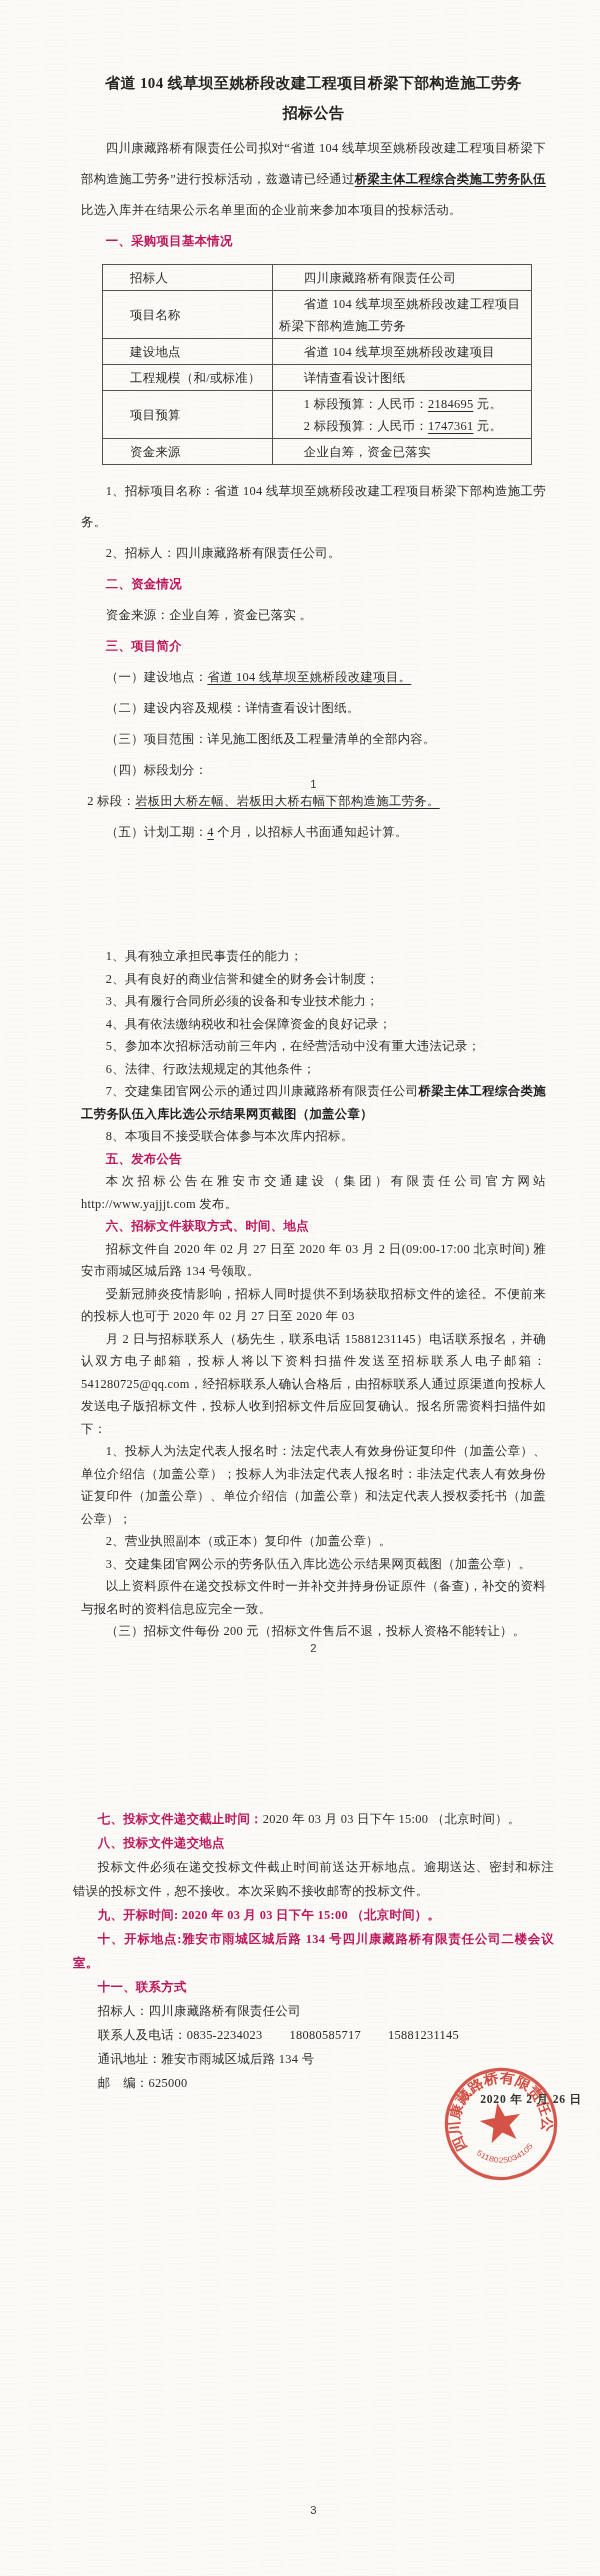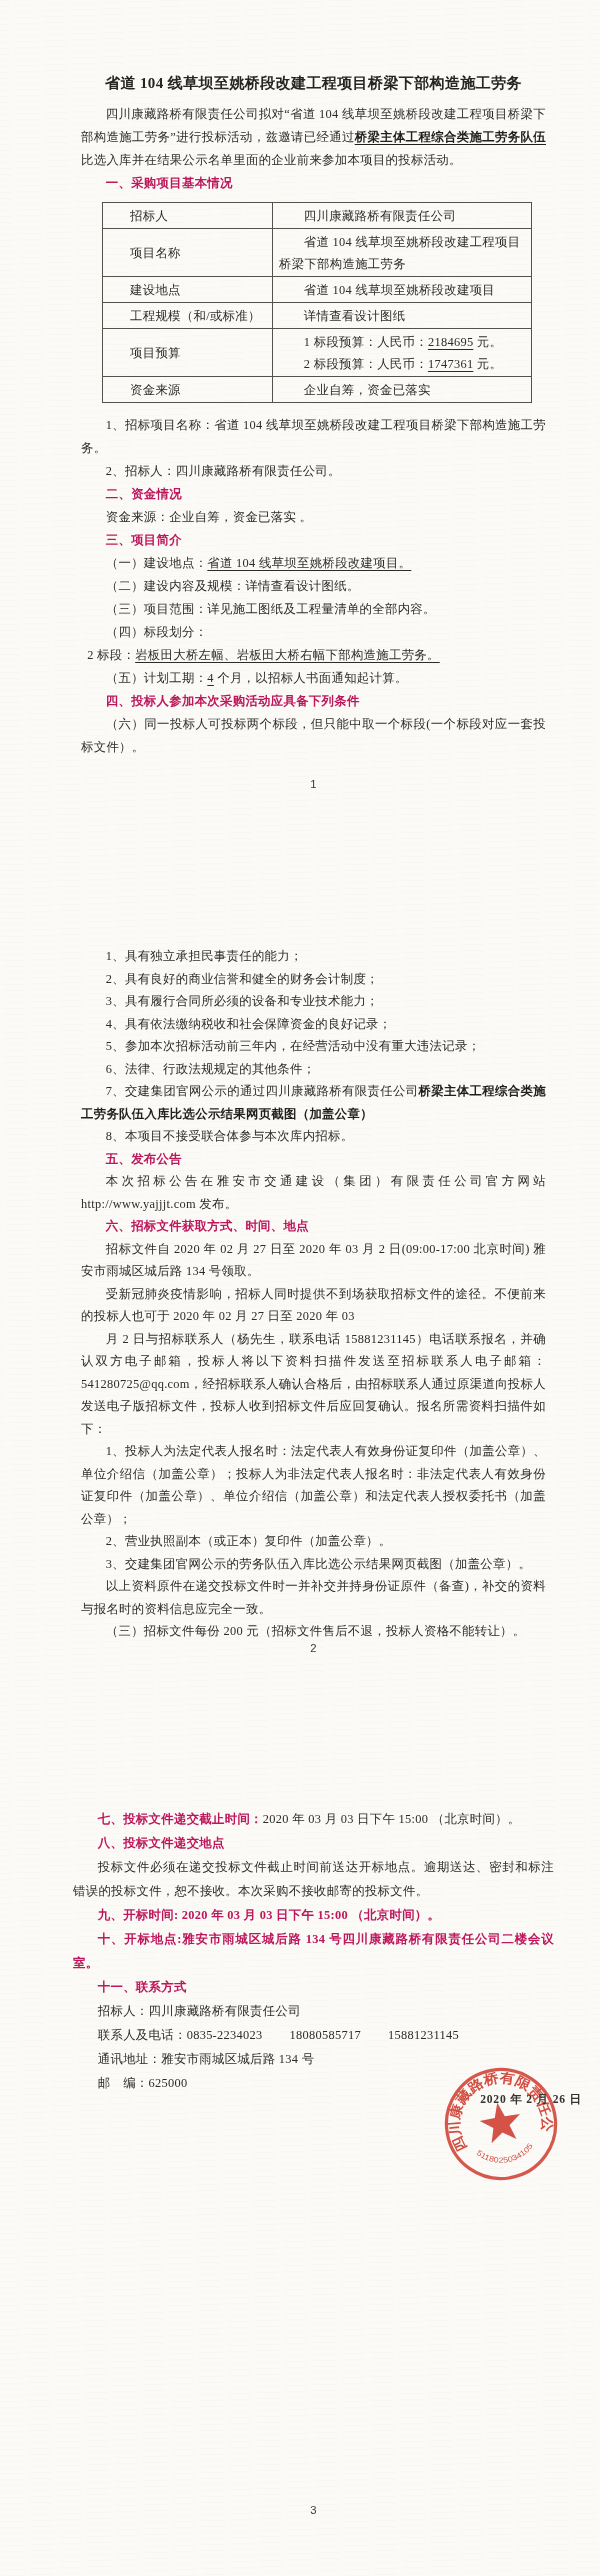--- a/index.html
+++ b/index.html
@@ -13,21 +13,21 @@
     color:#2d2c2a;
   }
   .page { position:relative; width:601px; overflow:hidden;margin-left:13px; }
   #page-1 { height:853px; padding:68px 68px 0; }
   #page-2 { height:864px; padding:92px 68px 0; }
   #page-3 { height:859px; padding:90px 60px 0; }
 
   .title { text-align:center; font-size:15px; line-height:30px; font-weight:700; color:#262522; letter-spacing:0.4px; }
   .title .tline { display:block; }
 
-  .para { font-size:12.4px; line-height:23px; text-align:justify; letter-spacing:0.3px; }
+  .para { font-size:12.4px; line-height:31px; text-align:justify; letter-spacing:0.3px; }
   #page-2 .para { line-height:22.5px; }
   #page-3 .para { line-height:24px; }
   .indent { text-indent:2em; }
   .small-indent { text-indent:0.5em; }
   .heading { font-weight:700; color:#be185d; }
   .bold { font-weight:700; color:#201f1d; }
   .u { text-decoration:underline; text-underline-offset:3px; }
   .spread { display:block; text-indent:2em; text-align:justify; text-align-last:justify; }
   .plainline { display:block; }
 
@@ -53,20 +53,21 @@
 
   .seal { position:absolute; left:427px; top:346px; width:122px; height:122px; transform:rotate(-10deg); z-index:1; }
   .date-stamp { position:absolute; left:441px; top:375px; width:128px; text-align:right; font-size:11.6px; letter-spacing:0.8px; color:#34332f; z-index:2;font-weight:bold; }
 </style>
 </head>
 <body>
 
 <div class="page" id="page-1">
   <h1 class="title">
     <span class="tline">省道 104 线草坝至姚桥段改建工程项目桥梁下部构造施工劳务</span>
+    <span class="tline">招标公告</span>
   </h1>
 
   <p class="para indent" style="margin-top:5.3px;"><span>四川康藏路桥有限责任公司拟对“省道 104 线草坝至姚桥段改建工程项目桥梁下部构造施工劳务”进行投标活动，兹邀请已经通过</span><span class="bold u">桥梁主体工程综合类施工劳务队伍</span><span>比选入库并在结果公示名单里面的企业前来参加本项目的投标活动。</span></p>
 
   <p class="para indent heading">一、采购项目基本情况</p>
 
   <table class="info-table">
     <tbody>
         <tr class="rh1">
       <td class="lbl">招标人</td>

